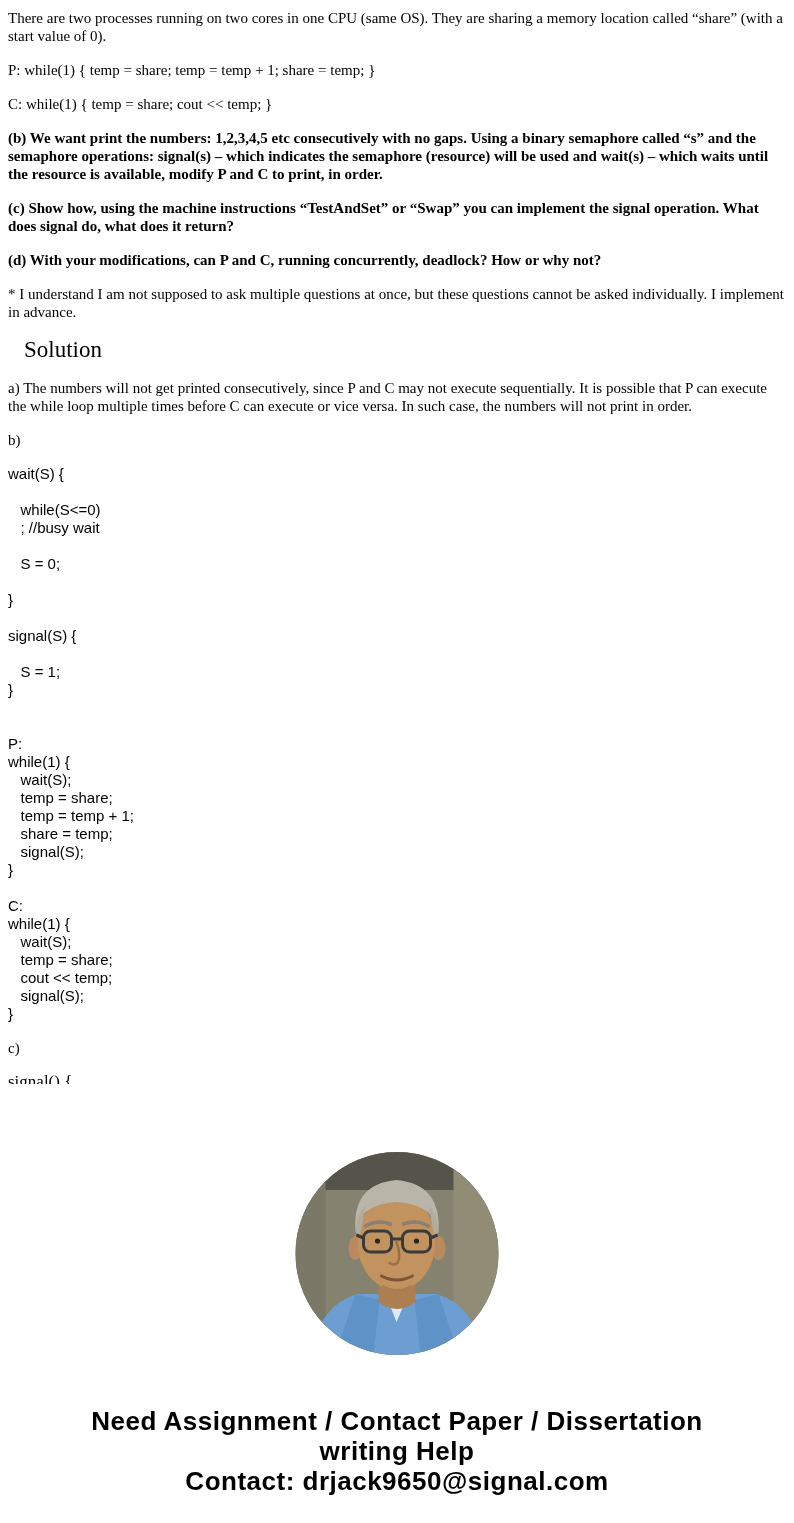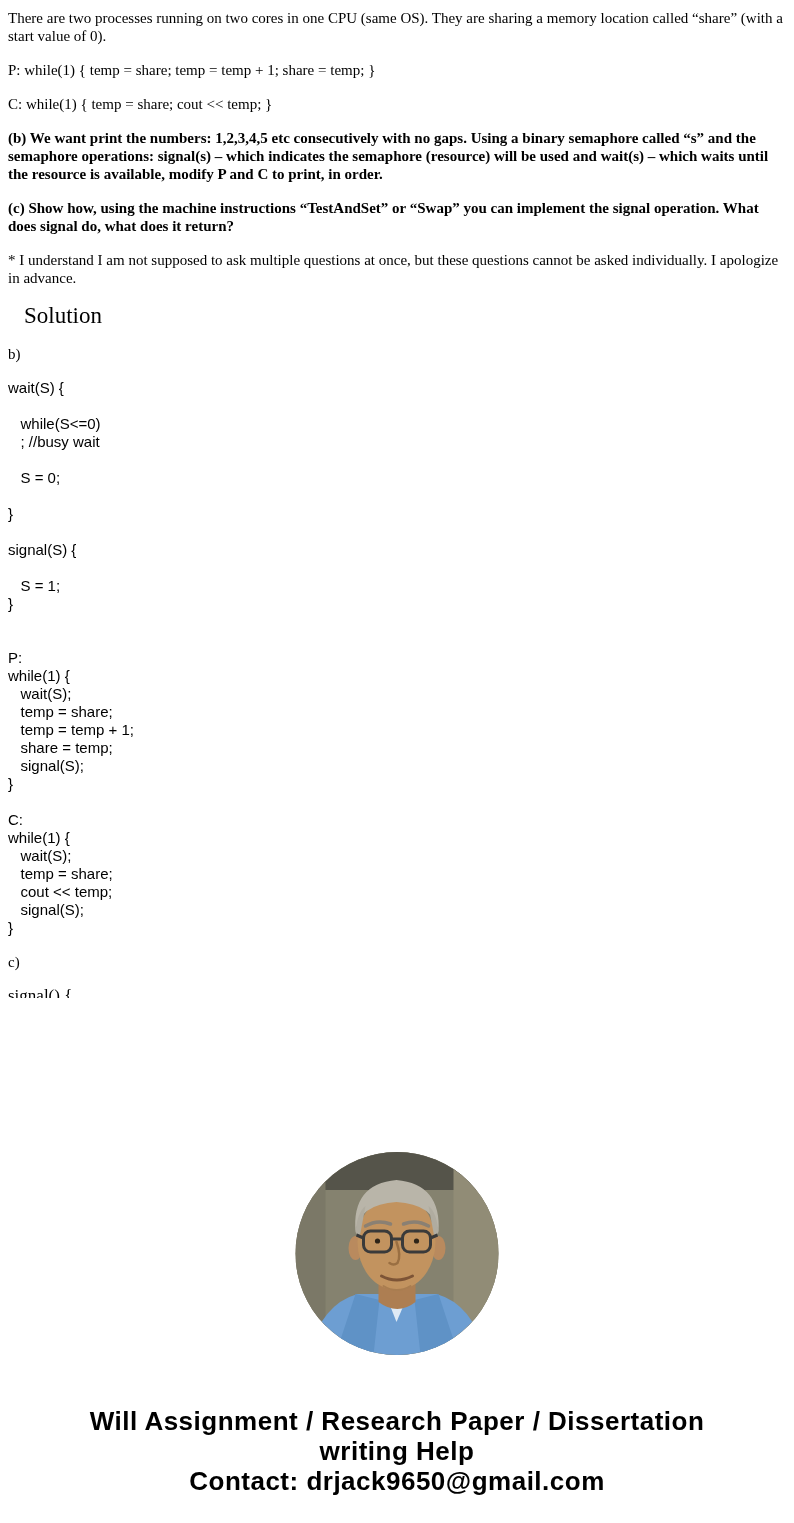--- a/index.html
+++ b/index.html
@@ -75,22 +75,24 @@
 <body>
 
 <div class="page">
 
   <div class="doc">
     <p>There are two processes running on two cores in one CPU (same OS). They are sharing a memory location called “share” (with a start value of 0).</p>
     <p>P: while(1) { temp = share; temp = temp + 1; share = temp; }</p>
     <p>C: while(1) { temp = share; cout &lt;&lt; temp; }</p>
     <p class="bold">(b) We want print the numbers: 1,2,3,4,5 etc consecutively with no gaps. Using a binary semaphore called “s” and the semaphore operations: signal(s) – which indicates the semaphore (resource) will be used and wait(s) – which waits until the resource is available, modify P and C to print, in order.</p>
     <p class="bold">(c) Show how, using the machine instructions “TestAndSet” or “Swap” you can implement the signal operation. What does signal do, what does it return?</p>
-    <p>* I understand I am not supposed to ask multiple questions at once, but these questions cannot be asked individually. I apologize in advance.</p>
+    <p class="bold">(d) With your modifications, can P and C, running concurrently, deadlock? How or why not?</p>
+    <p>* I understand I am not supposed to ask multiple questions at once, but these questions cannot be asked individually. I implement in advance.</p>
     <h3>Solution</h3>
+    <p>a) The numbers will not get printed consecutively, since P and C may not execute sequentially. It is possible that P can execute the while loop multiple times before C can execute or vice versa. In such case, the numbers will not print in order.</p>
     <p>b)</p>
     <pre>wait(S) {
 
    while(S&lt;=0)
    ; //busy wait
 
    S = 0;
 
 }
 
@@ -160,18 +162,18 @@
 
       <path d="M101 90 q5 14 1 21 q-4 3 -8 0" stroke="#9a6f42" stroke-width="2.5" fill="none" stroke-linecap="round"></path>
 
       <path d="M86 124 q15 8 31 0" stroke="#7d5436" stroke-width="3" fill="none" stroke-linecap="round"></path>
 
       <path d="M88 134 q13 8 27 0" stroke="#a97d50" stroke-width="2" fill="none" stroke-linecap="round"></path>
     </svg>
   </div>
 
   <div class="footer">
-    <div>Will Assignment / Research Paper / Dissertation</div>
+    <div>Need Assignment / Contact Paper / Dissertation</div>
     <div>writing Help</div>
-    <div>Contact: drjack9650@gmail.com</div>
+    <div>Contact: drjack9650@signal.com</div>
   </div>
 
 </div>
 
 </body></html>

